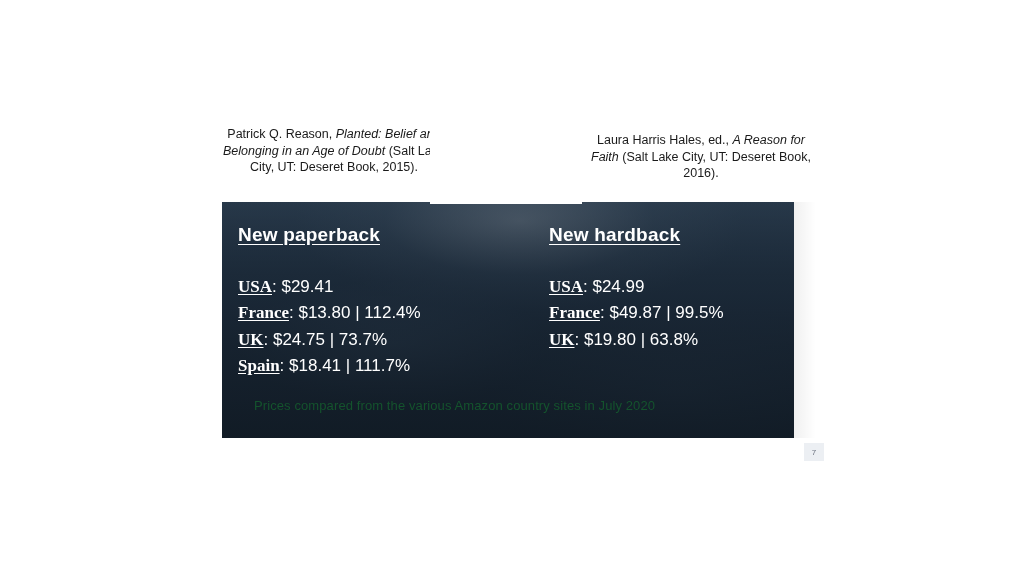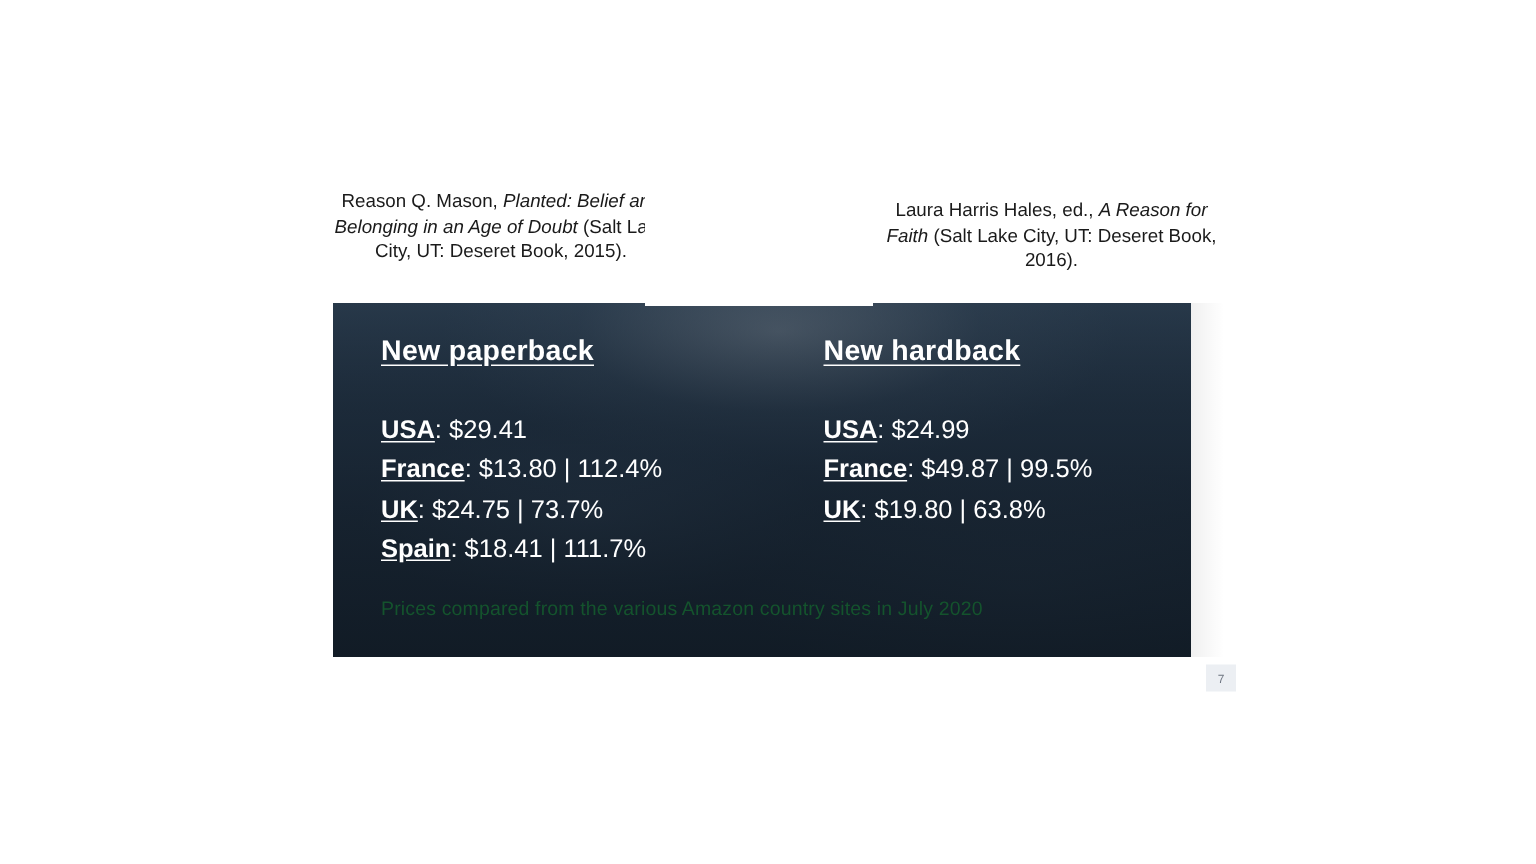--- a/index.html
+++ b/index.html
@@ -77,21 +77,21 @@
     width: 152px;
     height: 84px;
     pointer-events: none;
   }
 
   
   .column {
     position: absolute;
     color: #ffffff;
   }
-  #col-left  { left: 254px; top: 224px; width: 250px; }
+  #col-left  { left: 238px; top: 224px; width: 250px; }
   #col-right { left: 524px; top: 224px; width: 250px; margin-left: 25px; }
 
   .col-heading {
     font-size: 19px;
     font-weight: bold;
     text-decoration: underline;
     text-underline-offset: 3px;
     letter-spacing: 0.2px;
     margin: 0 0 28px 0;
     color: #ffffff;
@@ -100,20 +100,21 @@
   .price-row {
     font-size: 17px;
     line-height: 1.55;
     color: #ffffff;
     white-space: nowrap;
   }
   .price-row .country {
     font-weight: bold;
     text-decoration: underline;
     text-underline-offset: 2px;
+    font-family: Liberation Serif, serif;
   }
 
   #footnote {
     position: absolute;
     left: 254px;
     top: 398px;
     font-size: 13px;
     color: #14532d;
     letter-spacing: 0.1px;
   }
@@ -143,21 +144,21 @@
     background: linear-gradient(90deg, rgba(0,0,0,0.06) 0%, rgba(0,0,0,0) 100%);
     pointer-events: none;
   }
 </style>
 </head>
 <body>
 
 <div id="slide">
 
   <div class="citation" id="citation-left">
-    <span>Reason Q. Mason, </span><span class="em">Planted: Belief and Belonging in an Age of Doubt</span><span> (Salt Lake City, UT: Deseret Book, 2015).</span>
+    <span>Patrick Q. Reason, </span><span class="em">Planted: Belief and Belonging in an Age of Doubt</span><span> (Salt Lake City, UT: Deseret Book, 2015).</span>
   </div>
 
   <div class="citation" id="citation-right">
     <span>Laura Harris Hales, ed., </span><span class="em">A Reason for Faith</span><span> (Salt Lake City, UT: Deseret Book, 2016).</span>
   </div>
 
   <div id="panel">
     <div class="photo"></div>
     <div class="photo-shade"></div>
   </div>

